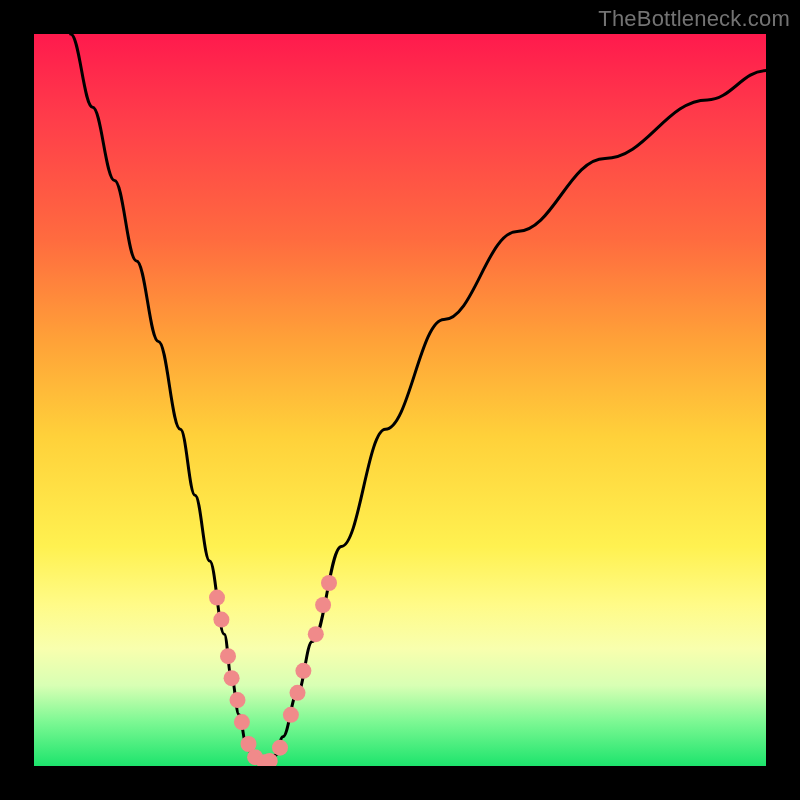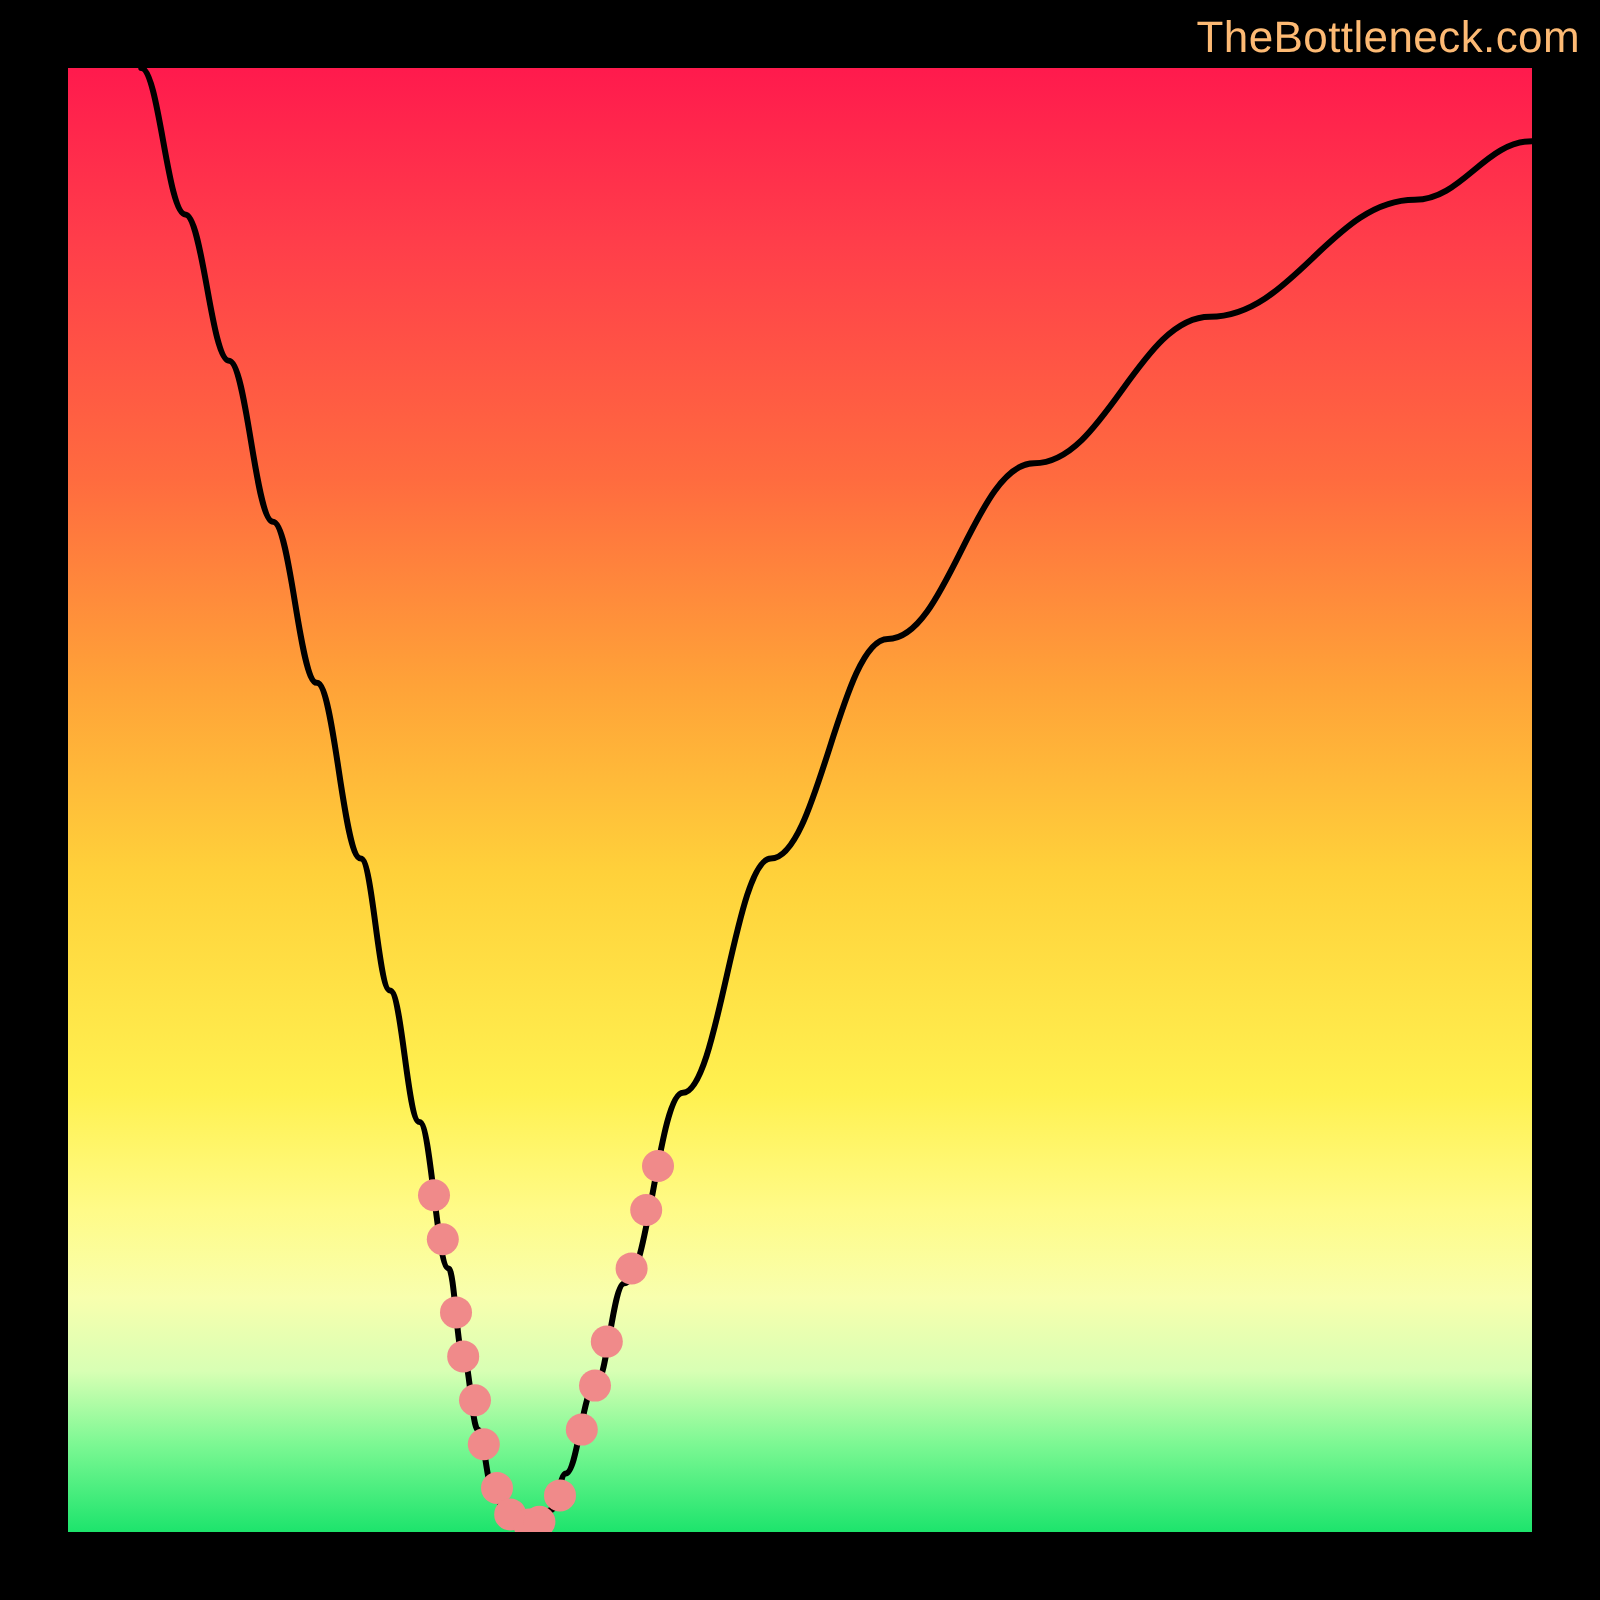--- a/index.html
+++ b/index.html
@@ -45,21 +45,21 @@
     top: 34px;
     left: 34px;
     width: 732px;
     height: 732px;
     display: block;
   }
   .watermark {
     position: absolute;
     top: 6px;
     right: 10px;
-    color: #fdba74;
+    color: #737373;
     font-size: 22px;
     font-weight: 500;
     letter-spacing: 0.2px;
     user-select: none;
   }
 </style>
 </head>
 <body>
 
 <div class="frame">

